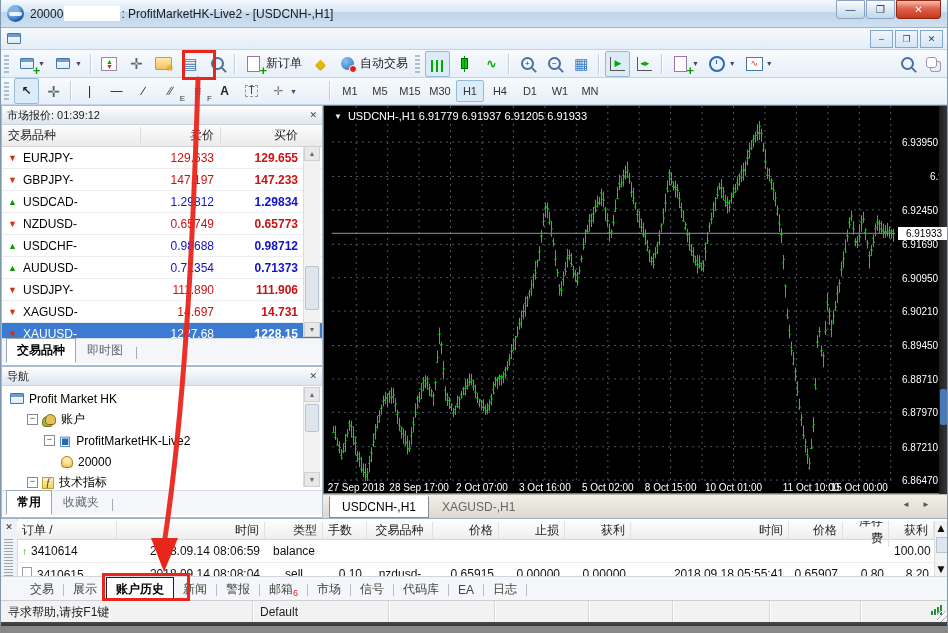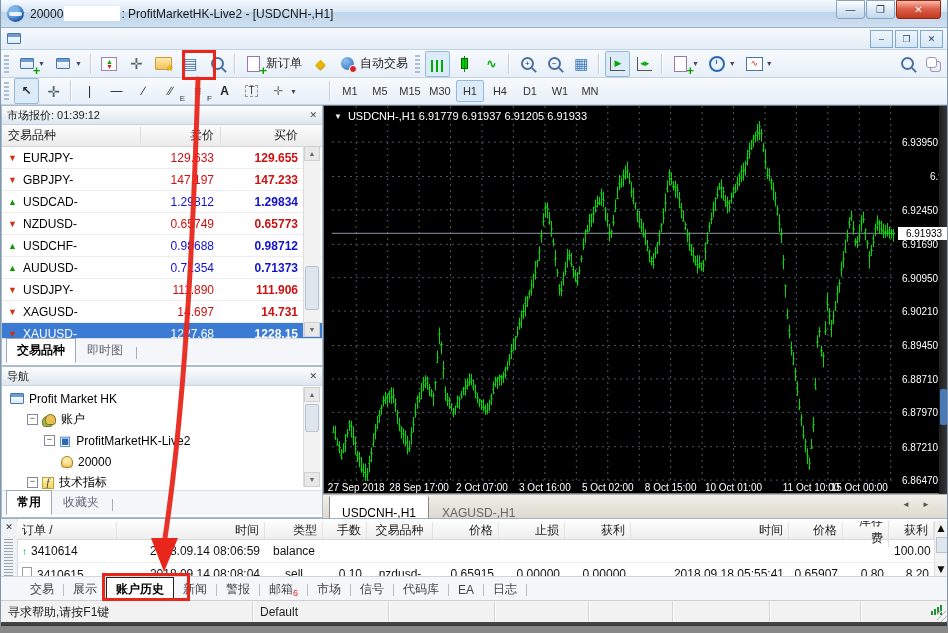--- a/index.html
+++ b/index.html
@@ -118,21 +118,21 @@
   .legend .dd{font-size:8px;color:#eee;}
   .ylab{position:absolute;left:578px;width:46px;color:#fff;font-size:10px;font-family:"Liberation Sans",sans-serif;}
   .pricebox{position:absolute;left:574px;width:52px;height:13px;background:#fff;color:#000;font-size:10px;
     display:flex;align-items:center;justify-content:center;z-index:3;}
   .taxis{position:absolute;left:0;top:374px;width:610px;height:15px;color:#fff;font-size:10px;}
   .taxis span{position:absolute;top:2px;transform:translateX(-50%);white-space:nowrap;}
   .chscroll{position:absolute;right:0;top:0;width:9px;height:389px;background:linear-gradient(to right,#1d1d1d,#3a3a3a);}
   .chscroll .bthumb{position:absolute;left:1px;right:1px;top:283px;height:36px;background:#4a7ab5;border-radius:2px;}
   .chtabs{position:absolute;left:0;top:389px;width:626px;height:24px;background:linear-gradient(#f2efe9,#ddd9d0);
     border-top:1px solid #b8b4aa;display:flex;align-items:flex-start;padding-left:6px;box-sizing:border-box;}
-  .chtab{padding:9px 12px;font-size:12px;color:#666;border:1px solid transparent;margin-top:1px;}
+  .chtab{padding:3px 12px;font-size:12px;color:#666;border:1px solid transparent;margin-top:1px;}
   .chtab.active{background:#fff;border-color:#888;border-top-color:#fff;color:#000;}
   .chtab-arrows{margin-left:auto;margin-right:14px;margin-top:5px;font-size:8px;color:#555;letter-spacing:5px;}
   
   .terminal{position:absolute;left:0;top:518px;width:948px;height:82px;background:#fff;border-top:1px solid #9fb0c0;box-sizing:border-box;}
   .tstrip{position:absolute;left:0;top:0;width:16px;height:82px;background:#eef1f5;border-right:1px solid #d5dbe2;}
   .tstrip .x{display:block;text-align:center;font-size:9px;color:#333;padding-top:3px;}
   .tstrip .hatch{position:absolute;left:3px;top:20px;width:9px;height:40px;
     background:repeating-linear-gradient(to bottom,#9aa5b1 0 1px,transparent 1px 3px);}
   .tgrid{position:absolute;left:16px;top:2px;width:918px;height:57px;overflow:hidden;}
   .thead,.trow{display:flex;}
@@ -593,21 +593,21 @@
   <div class="terminal">
     <div class="tstrip">
       <span class="x">✕</span>
       <span class="hatch"></span>
     </div>
     <div class="tgrid" id="tgrid">
         <div class="thead">
           <span class="c" style="width: 100px; text-align: left;">订单 /</span>
           <span class="c" style="width: 148px; text-align: right;">时间</span>
           <span class="c" style="width: 58px; text-align: right; font-family: Liberation Serif, serif;">类型</span>
-          <span class="c" style="width: 44px; text-align: right;">手数</span>
+          <span class="c" style="width: 44px; text-align: left;">手数</span>
           <span class="c" style="width: 66px; text-align: center;">交易品种</span>
           <span class="c" style="width: 66px; text-align: right;">价格</span>
           <span class="c" style="width: 66px; text-align: right;">止损</span>
           <span class="c" style="width: 66px; text-align: right;">获利</span>
           <span class="c" style="width: 158px; text-align: right;">时间</span>
           <span class="c" style="width: 54px; text-align: right;">价格</span>
           <span class="c" style="width: 46px; text-align: right;">库存费</span>
           <span class="c" style="width: 45px; text-align: right;">获利</span>
         </div>
         <div class="trow">

